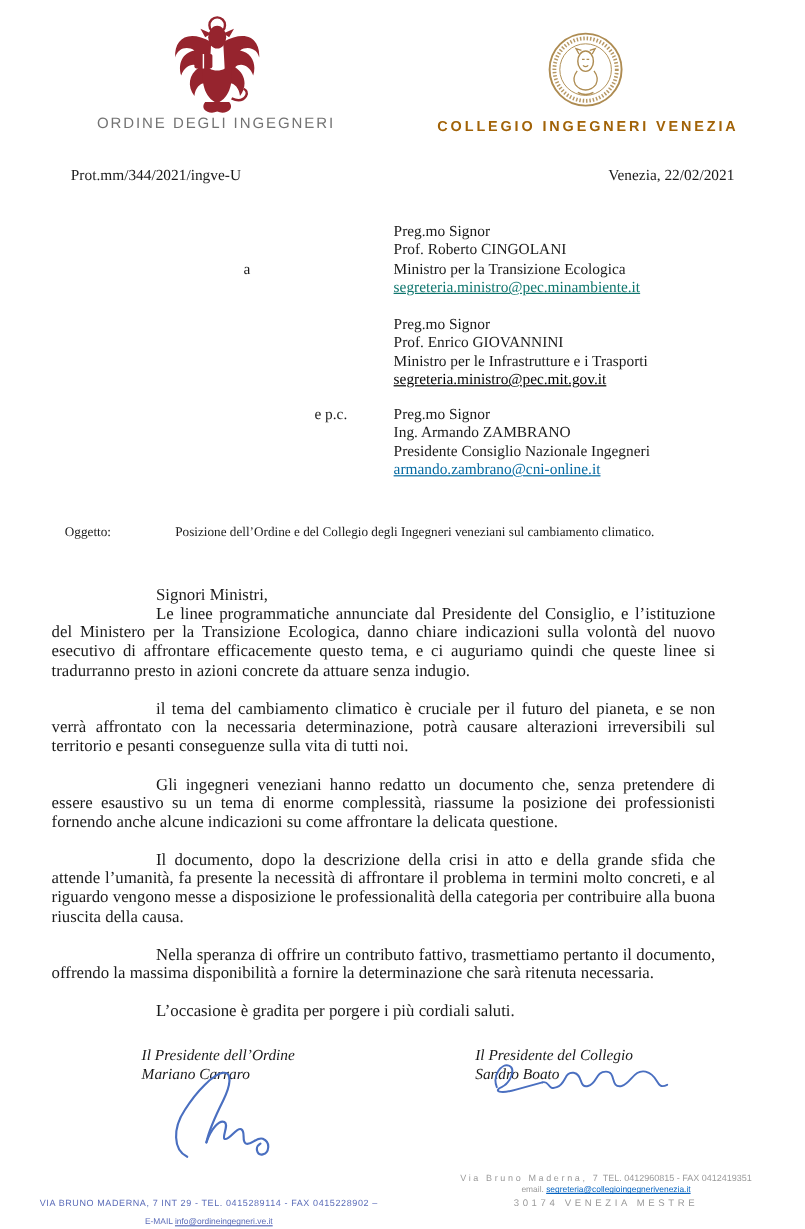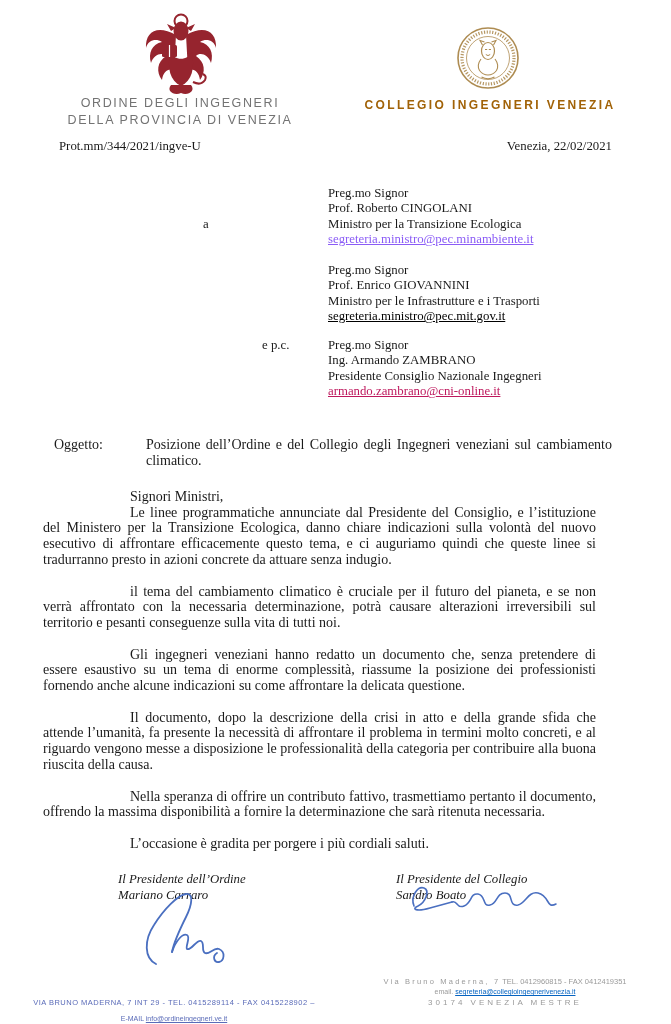--- a/index.html
+++ b/index.html
@@ -18,21 +18,21 @@
 
   .prot{position:absolute;left:59px;top:139px;font-size:12.8px;}
   .date{position:absolute;right:59px;top:139px;font-size:12.8px;}
 
   
   .rcpt{position:absolute;left:328px;width:292px;font-size:12.8px;line-height:15.4px;}
   .rcpt-label{position:absolute;font-size:12.8px;}
   .link{color:var(--link,#0563c1);text-decoration:underline;cursor:pointer;}
 
   
-  .subject{position:absolute;left:54px;top:437px;width:558px;font-size:14px;line-height:15.6px;}
+  .subject{position:absolute;left:54px;top:437px;width:558px;font-size:11px;line-height:15.6px;}
   .subject-label{position:absolute;left:0;top:0;}
   .subject-text{margin-left:92px;text-align:justify;}
 
   
   .bodytext{position:absolute;left:43px;top:489px;width:553px;text-align:justify;
             font-size:14px;line-height:15.7px;}
   .salutation{margin-left:87px;}
   .bodytext p{margin:0 0 16px 0;text-indent:87px;}
 
   
@@ -73,21 +73,20 @@
         <rect x="21" y="37" width="15" height="12" rx="1.5"></rect>
         <path d="M28.5,37 v12" stroke="#ffffff" stroke-width="1.2" fill="none"></path>
         <path d="M30,77 C25,83 33,88 40,85 C47,88 55,83 50,77 Z"></path>
         <path d="M52,74 q8,4 12,-2 q2,-4 -2,-6" fill="none" stroke="currentColor" stroke-width="2"></path>
       </g>
     </svg>
   </div>
 
   <div class="title-left" style="color: #737373;">
     <div>ORDINE DEGLI INGEGNERI</div>
-    <div>DELLA PROVINCIA DI VENEZIA</div>
   </div>
 
   <div class="seal-right" style="color: rgb(174, 140, 82);">
     <svg width="64" height="68" viewBox="0 0 64 68">
       <circle cx="32" cy="34" r="30" fill="none" stroke="currentColor" stroke-width="1.6"></circle>
       <circle cx="32" cy="34" r="26" fill="none" stroke="currentColor" stroke-width="3.2" stroke-dasharray="1.2,1.6" opacity="0.9"></circle>
       <circle cx="32" cy="34" r="21.5" fill="none" stroke="currentColor" stroke-width="0.8"></circle>
       <ellipse cx="32" cy="27" rx="6.5" ry="8.5" fill="none" stroke="currentColor" stroke-width="1.2"></ellipse>
       <path d="M26.5,21 l-2.5,-4.5 l4.5,1.5 M37.5,21 l2.5,-4.5 l-4.5,1.5" fill="none" stroke="currentColor" stroke-width="1.1"></path>
       <path d="M29,25.5 h2.2 M32.8,25.5 h2.2 M29.8,30.5 q2.2,2.2 4.4,0" fill="none" stroke="currentColor" stroke-width="1"></path>
@@ -101,35 +100,35 @@
   <div class="prot">Prot.mm/344/2021/ingve-U</div>
   <div class="date">Venezia, 22/02/2021</div>
 
   <div class="rcpt-label" style="left:203px;top:217px">a</div>
   <div class="rcpt-label" style="left:262px;top:338px">e p.c.</div>
 
   <div class="rcpt" style="top:186px">
     <div>Preg.mo Signor</div>
     <div>Prof. Roberto CINGOLANI</div>
     <div>Ministro per la Transizione Ecologica</div>
-    <a class="link" style="color: #8b5cf6;">segreteria.ministro@pec.minambiente.it</a>
+    <a class="link" style="color: #0f766e;">segreteria.ministro@pec.minambiente.it</a>
   </div>
 
   <div class="rcpt" style="top:263px">
     <div>Preg.mo Signor</div>
     <div>Prof. Enrico GIOVANNINI</div>
     <div>Ministro per le Infrastrutture e i Trasporti</div>
     <a class="link" style="color: #000000;">segreteria.ministro@pec.mit.gov.it</a>
   </div>
 
   <div class="rcpt" style="top:338px">
     <div>Preg.mo Signor</div>
     <div>Ing. Armando ZAMBRANO</div>
     <div>Presidente Consiglio Nazionale Ingegneri</div>
-    <a class="link" style="color: #be185d; margin-top: 44px;">armando.zambrano@cni-online.it</a>
+    <a class="link" style="color: #0369a1; margin-top: 44px;">armando.zambrano@cni-online.it</a>
   </div>
 
   <div class="subject">
     <span class="subject-label">Oggetto:</span>
     <div class="subject-text">Posizione dell’Ordine e del Collegio degli Ingegneri veneziani sul cambiamento climatico.</div>
   </div>
 
   <div class="bodytext">
     <div class="salutation">Signori Ministri,</div>
     <p>Le linee programmatiche annunciate dal Presidente del Consiglio, e l’istituzione del Ministero per la Transizione Ecologica, danno chiare indicazioni sulla volontà del nuovo esecutivo di affrontare efficacemente questo tema, e ci auguriamo quindi che queste linee si tradurranno presto in azioni concrete da attuare senza indugio.</p>

